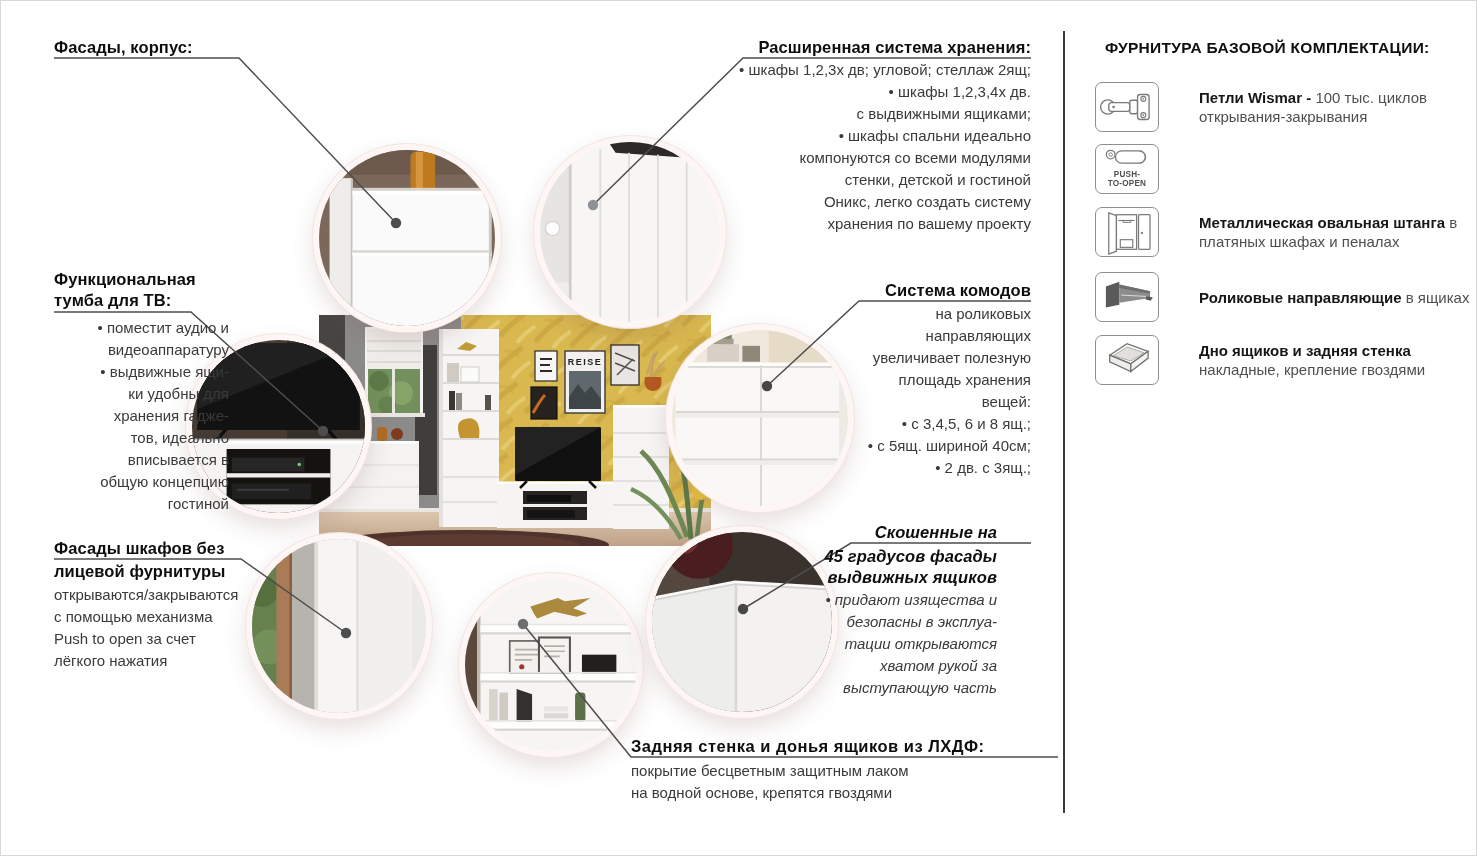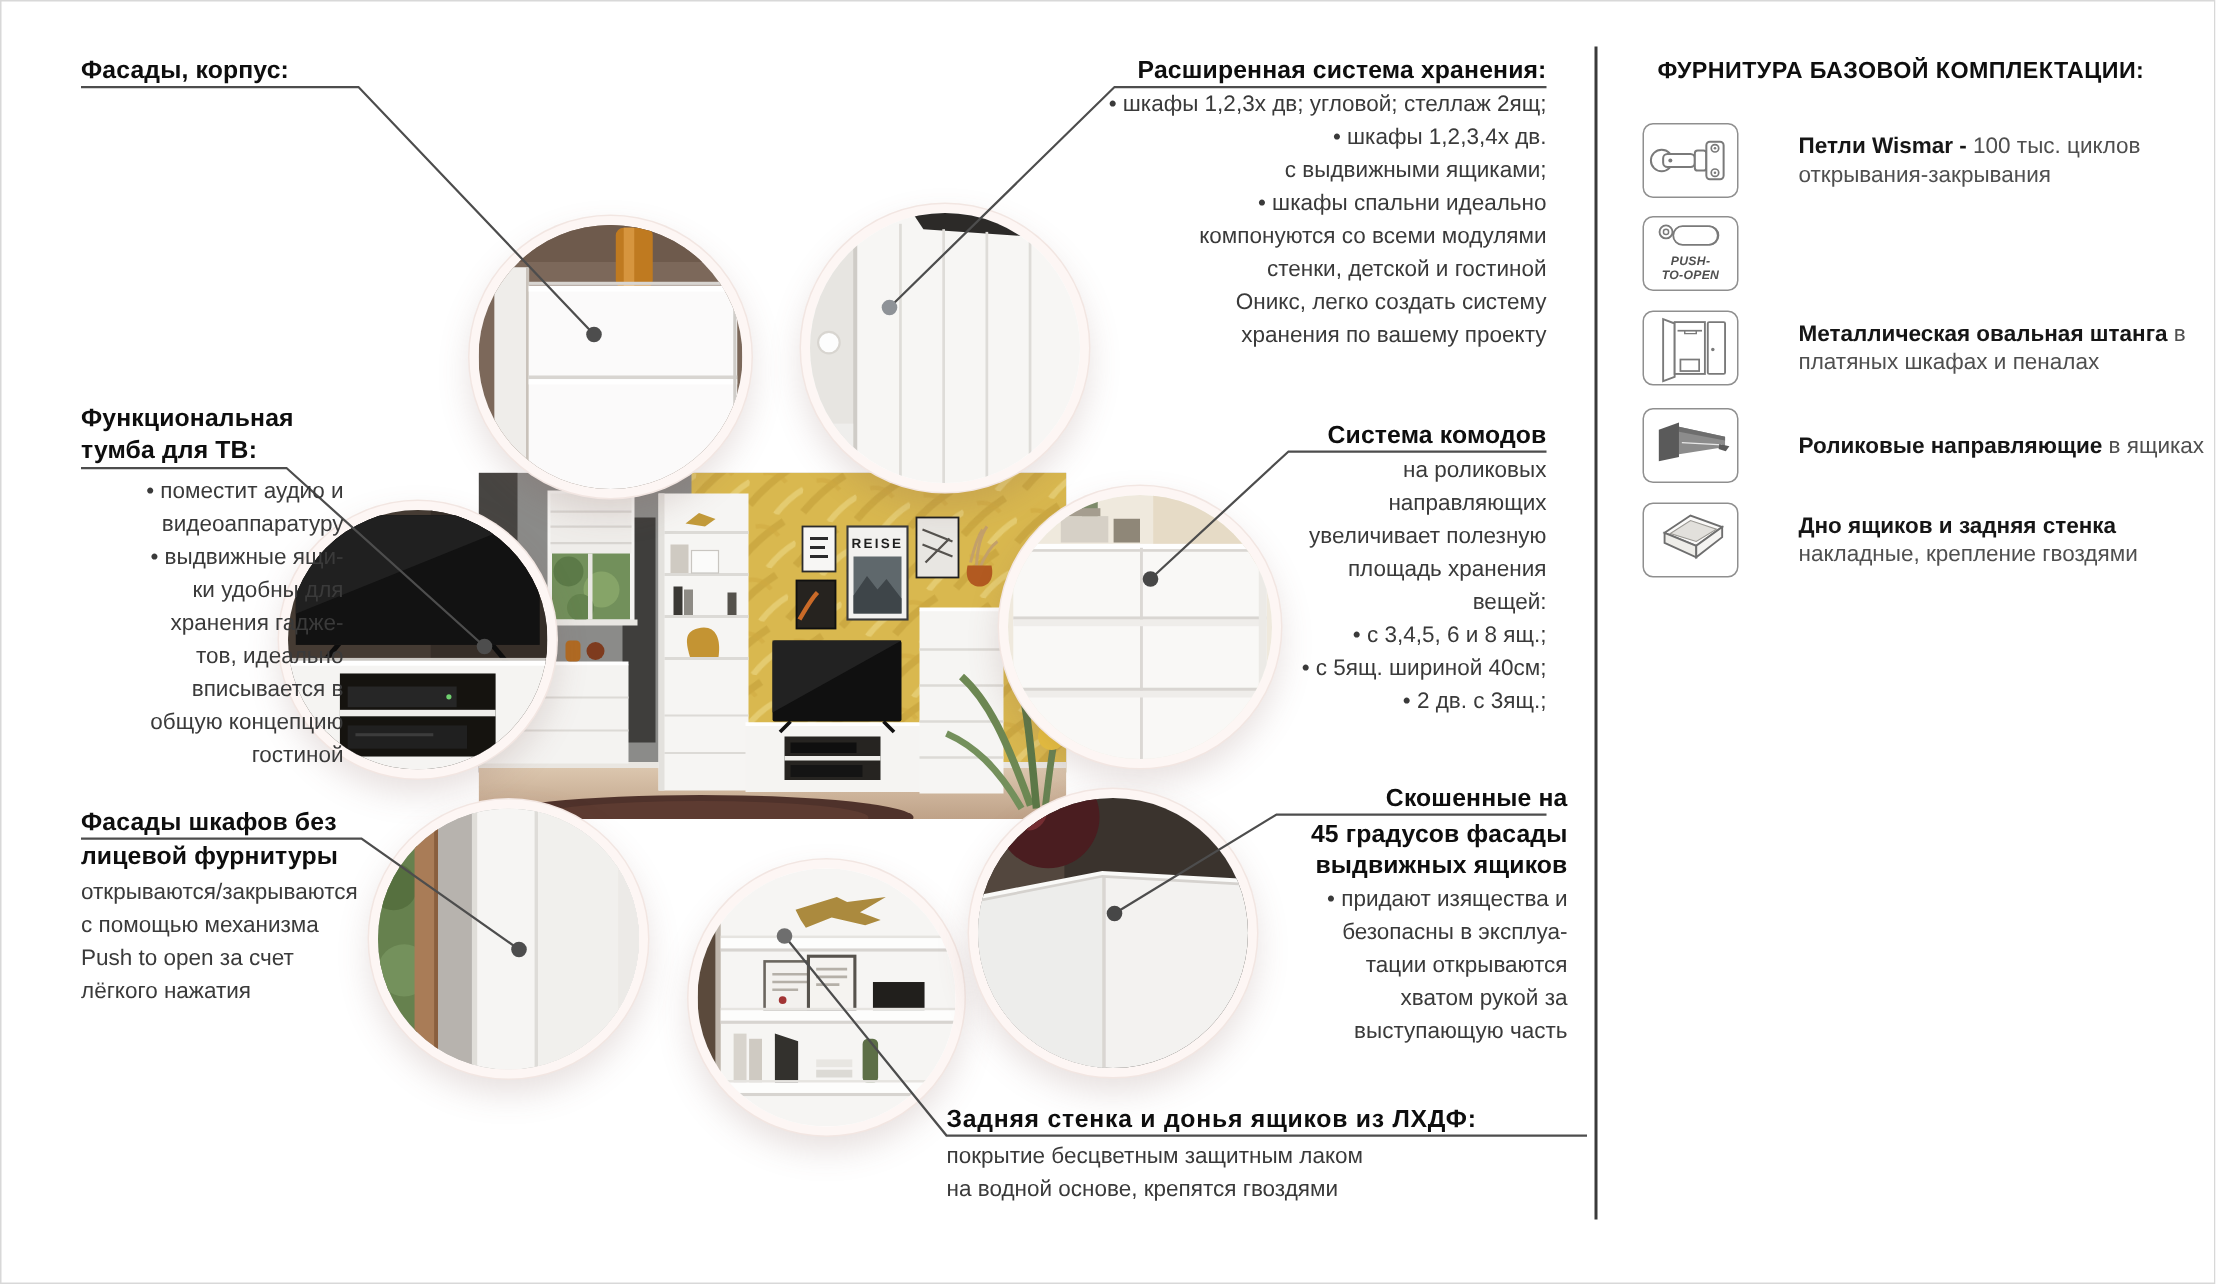--- a/index.html
+++ b/index.html
@@ -19,21 +19,21 @@
           box-shadow:0 0 0 1px #f2e6e2, 0 10px 22px rgba(120,85,75,.18);
           overflow:hidden;box-sizing:border-box;background:#fff;z-index:10;}
   .circle svg{display:block;width:100%;height:100%;}
   .overlay{position:absolute;left:0;top:0;width:1477px;height:856px;z-index:30;pointer-events:none;}
   
   .divider{position:absolute;left:1062px;top:30px;width:2px;height:782px;background:#3a3a3a;z-index:5;}
   .sb-title{position:absolute;left:1104px;top:38px;font-size:15.5px;font-weight:700;
             color:#0e0e0e;letter-spacing:.3px;z-index:40;}
   .sb-item{position:absolute;left:1094px;display:flex;align-items:center;gap:20px;z-index:40;}
   .icon-box{width:64px;height:50px;border:1.3px solid #8f8f8f;border-radius:7px;
-            background:#fff;flex:0 0 auto;box-sizing:border-box;font-style:italic;}
+            background:#fff;flex:0 0 auto;box-sizing:border-box;}
   .icon-box svg{display:block;width:100%;height:100%;}
   .sb-text{font-size:15px;line-height:19px;width:284px;color:#4f4f4f;margin-left:20px;}
   .sb-bold{font-weight:700;color:#161616;}
   .icon-cap{font-size:8.5px;font-weight:700;fill:#4f4f4f;letter-spacing:.2px;}
 </style>
 </head>
 <body>
 
 <div class="canvas">
 
@@ -340,21 +340,21 @@
     <div class="t-h">Фасады шкафов без</div>
     <div class="t-h gap2">лицевой фурнитуры</div>
     <div class="t-b gap2">
       <div>открываются/закрываются</div>
       <div>с помощью механизма</div>
       <div>Push to open за счет</div>
       <div>лёгкого нажатия</div>
     </div>
   </div>
 
-  <div class="txt alir" style="left:804px;top:521px;width:240px;">
+  <div class="txt alir" style="left:756px;top:521px;width:240px;font-style:italic;">
     <div class="t-h">Скошенные на</div>
     <div class="t-h gap3">45 градусов фасады</div>
     <div class="t-h">выдвижных ящиков</div>
     <div class="t-b gap1">
       <div>• придают изящества и</div>
       <div>безопасны в эксплуа-</div>
       <div>тации открываются</div>
       <div>хватом рукой за</div>
       <div>выступающую часть</div>
     </div>

